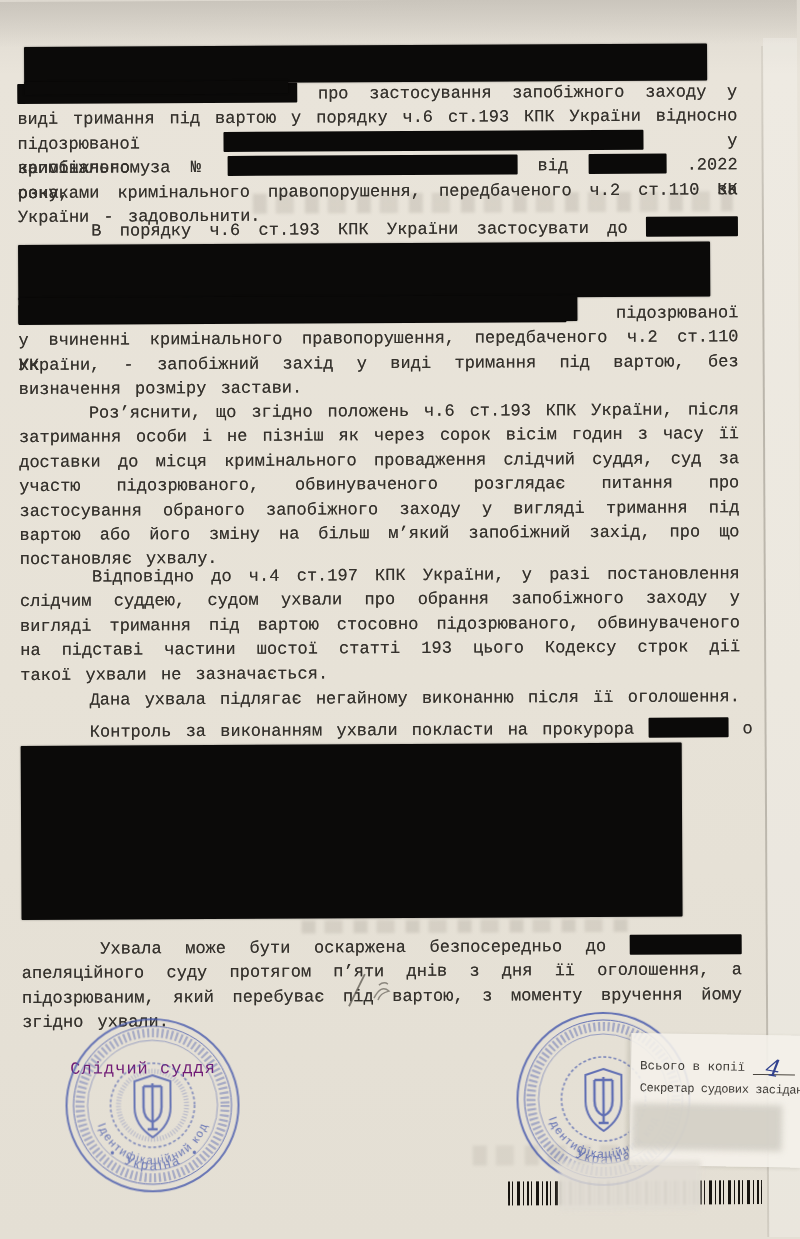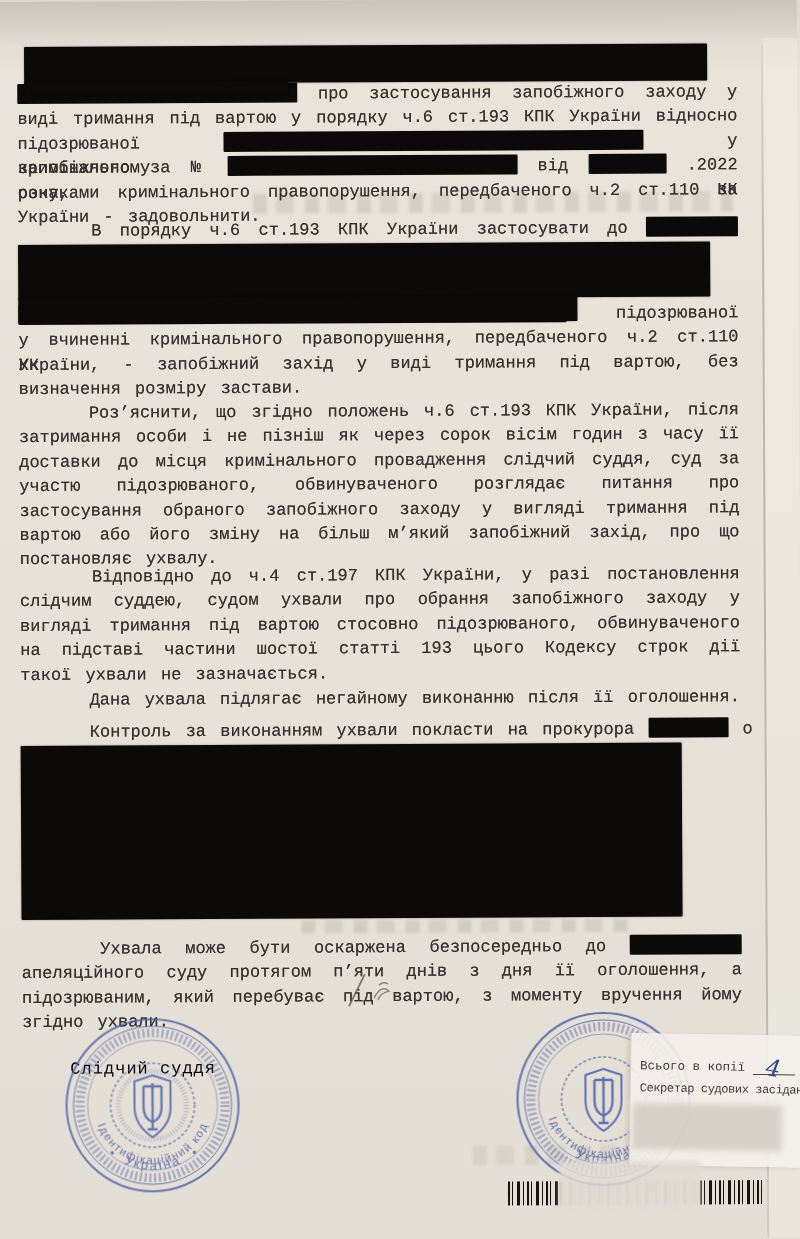--- a/index.html
+++ b/index.html
@@ -22,21 +22,21 @@
   #doc{position:absolute;inset:0;color:#34312c;text-shadow:0 0 .5px rgba(52,49,44,.7);}
   .para{position:absolute;left:20px;width:720px;}
   .line{font-size:17px;line-height:24.4px;height:24.4px;white-space:nowrap;word-spacing:4px;}
   .line.just{text-align:justify;text-align-last:justify;white-space:normal;}
   .redact-inline{display:inline-block;background:#0b0a09;height:20px;vertical-align:-4px;border-radius:1px;}
   .pad{display:inline-block;height:1px;}
   .redaction{position:absolute;background:#0b0a09;border-radius:1px;box-shadow:0 0 2px rgba(0,0,0,.4);}
   
   .stamp{position:absolute;width:200px;height:200px;opacity:.8;filter:blur(.4px);}
   .stamp svg{width:100%;height:100%;}
-  .judge-label{position:absolute;left:68px;top:1058px;font-size:17px;color:#000000;letter-spacing:1px;}
+  .judge-label{position:absolute;left:68px;top:1058px;font-size:17px;color:#701a75;letter-spacing:1px;}
   
   .strip{position:absolute;left:627px;top:1036px;width:173px;height:132px;
     background:rgba(244,241,234,.9);transform:rotate(1.2deg);
     box-shadow:-3px 1px 4px rgba(60,55,45,.12);border-left:1px solid rgba(120,115,105,.25);}
   .copy-line1{position:absolute;left:9px;top:24px;font-size:12.5px;color:#3c3934;white-space:nowrap;}
   .blank{display:inline-block;width:42px;border-bottom:1.5px solid #4a463f;text-align:center;height:15px;vertical-align:bottom;}
   .handwritten{font-family:"DejaVu Serif",serif;font-style:italic;font-size:23px;color:#31418f;
     display:inline-block;transform:rotate(9deg);line-height:10px;position:relative;top:4px;}
   .copy-line2{position:absolute;left:9px;top:48px;font-size:12px;letter-spacing:-.4px;color:#3c3934;white-space:nowrap;}
   .strip-blur{position:absolute;left:2px;top:70px;width:150px;height:46px;

